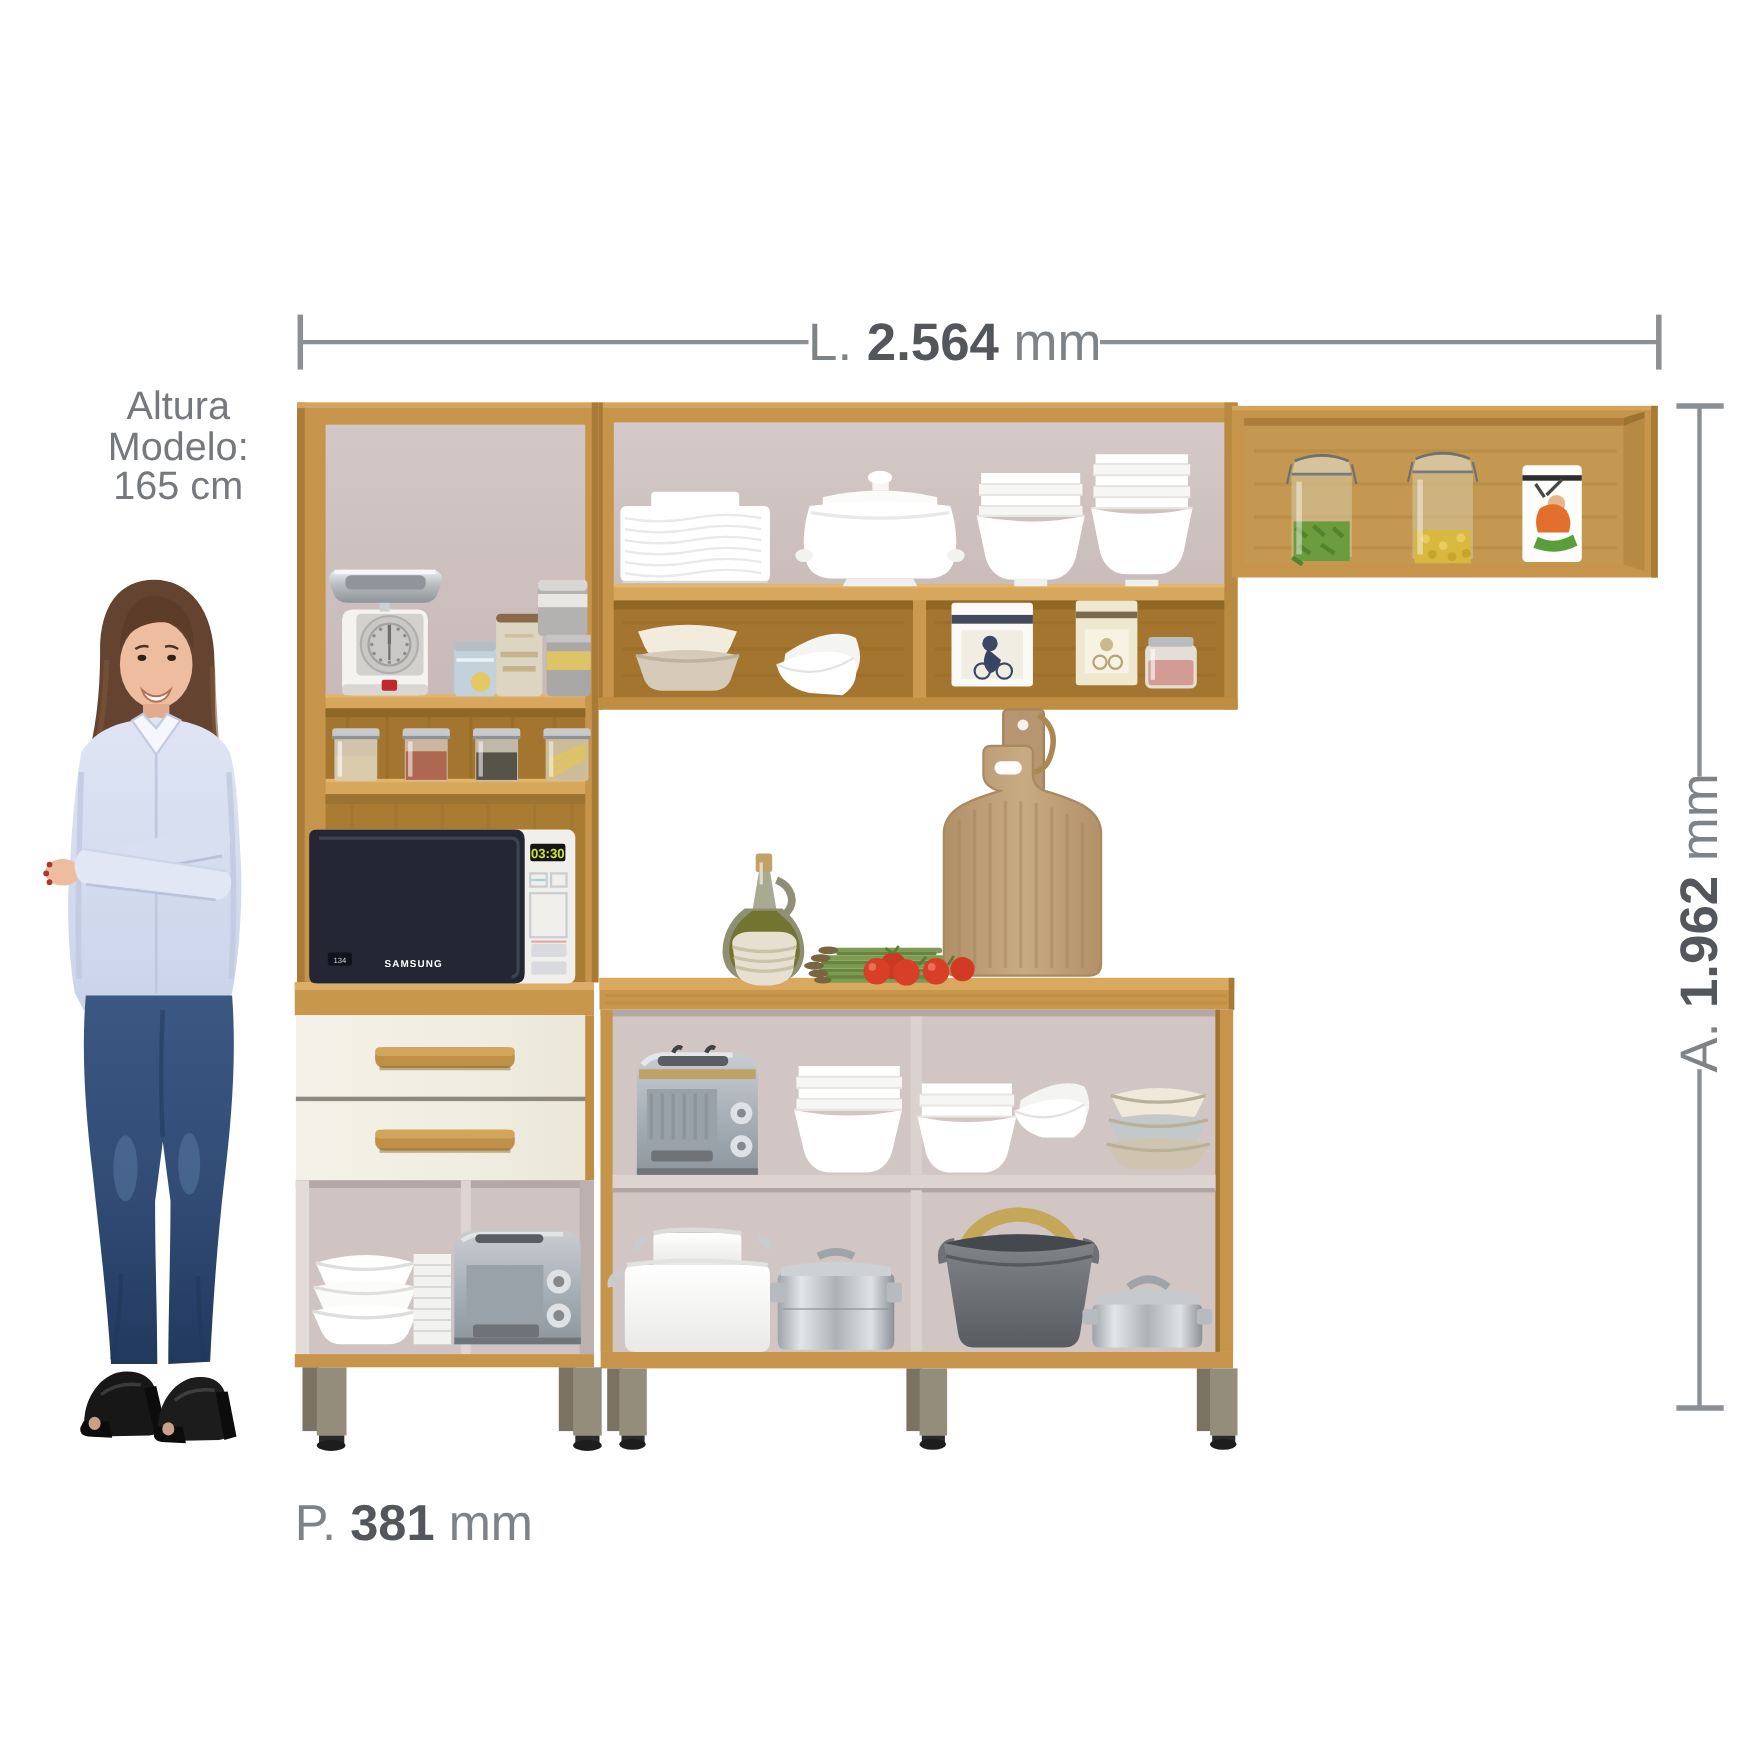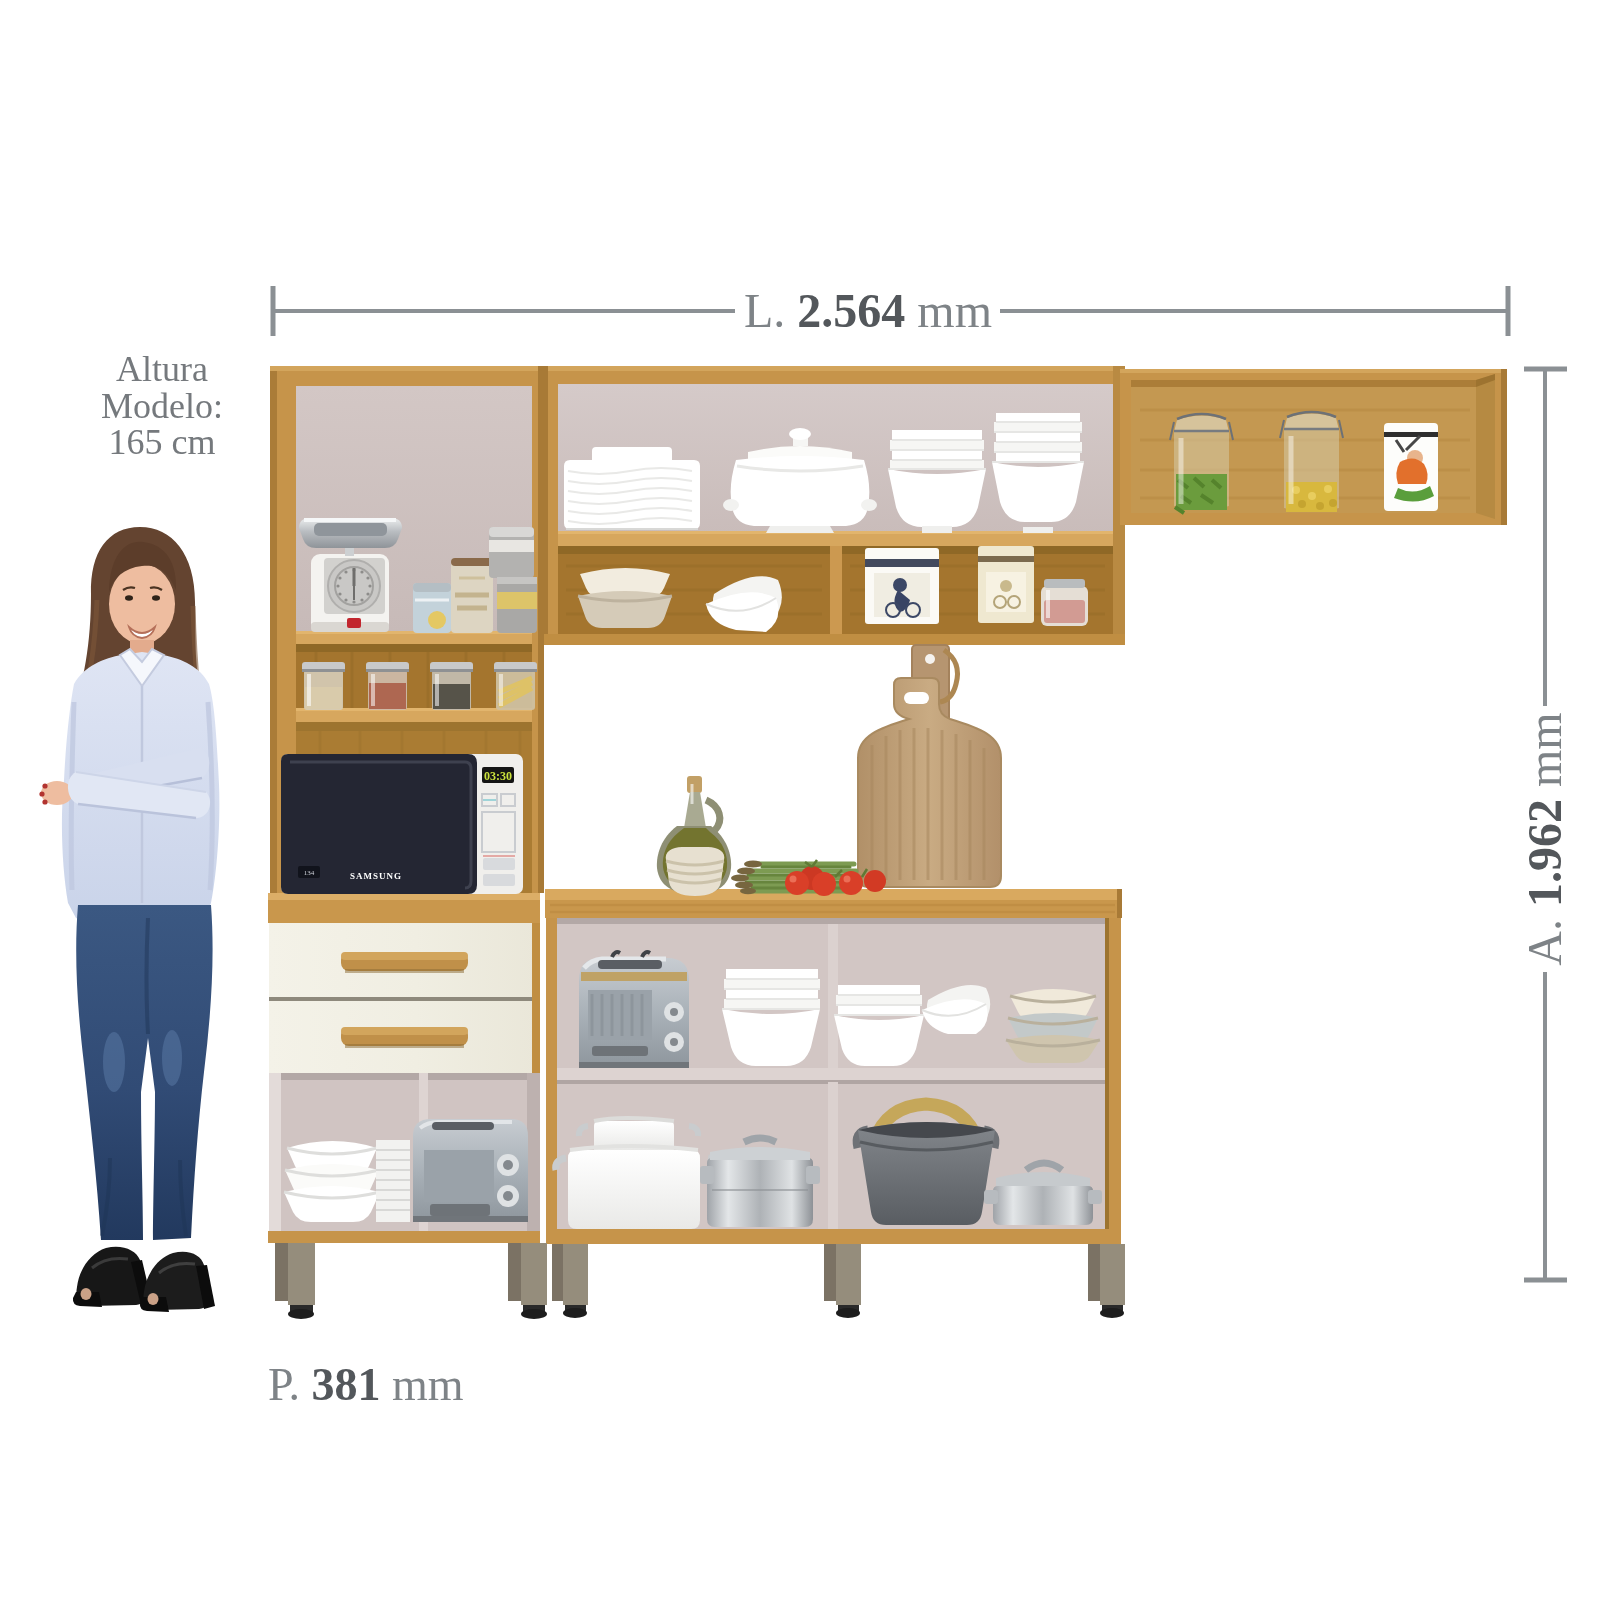--- a/index.html
+++ b/index.html
@@ -1,17 +1,17 @@
 <!DOCTYPE html>
 <html><head>
 <meta charset="utf-8">
 <style>
   html,body{margin:0;padding:0;background:#ffffff;}
   #stage{position:relative;width:1600px;height:1600px;background:#ffffff;overflow:hidden;
-         font-family:Liberation Serif, serif;}
+         font-family:Liberation Sans, sans-serif;}
   svg{position:absolute;left:0;top:0;}
 </style>
 </head>
 <body>
 <div id="stage">
 <svg width="1600" height="1600" viewBox="0 0 1600 1600" xmlns="http://www.w3.org/2000/svg">
 <defs>
   <linearGradient id="gPanel" x1="0" y1="0" x2="0" y2="1">
     <stop offset="0" stop-color="#d3c7c5"></stop>
           <stop offset="1" stop-color="#c7bab8"></stop>

